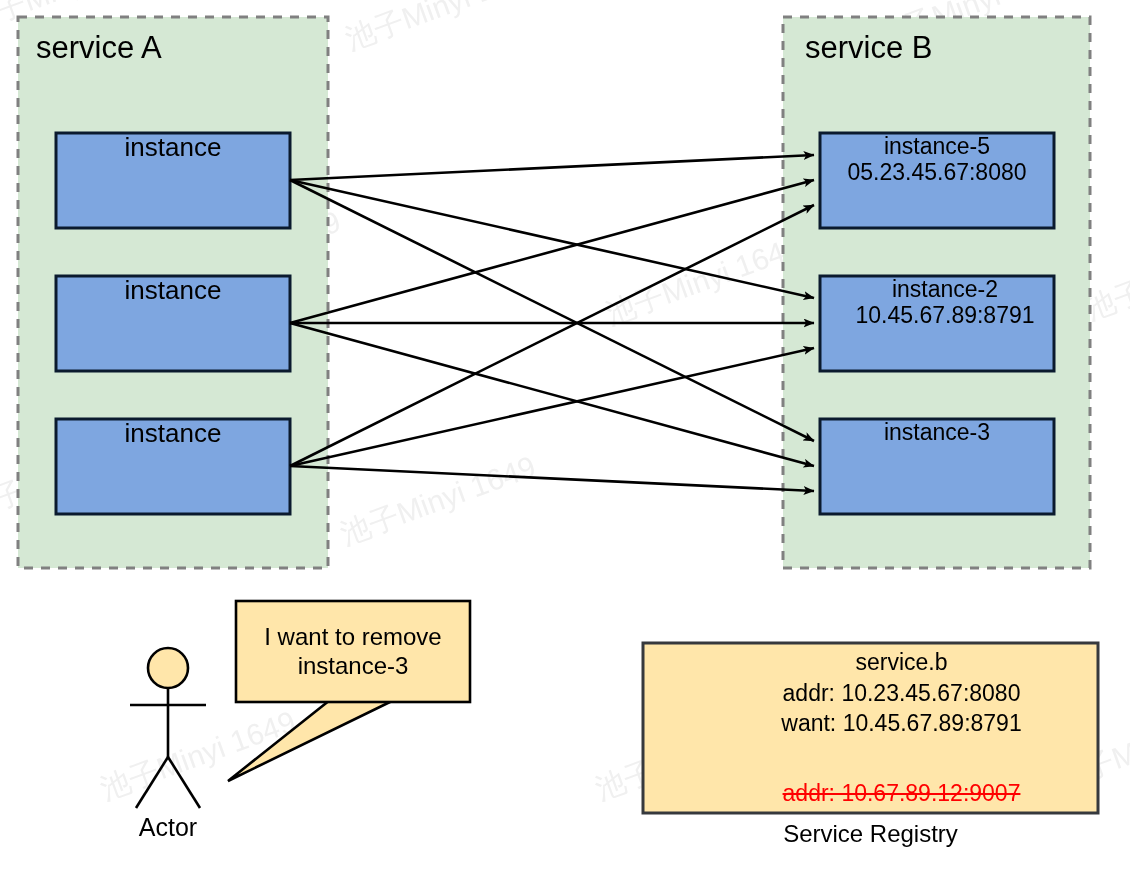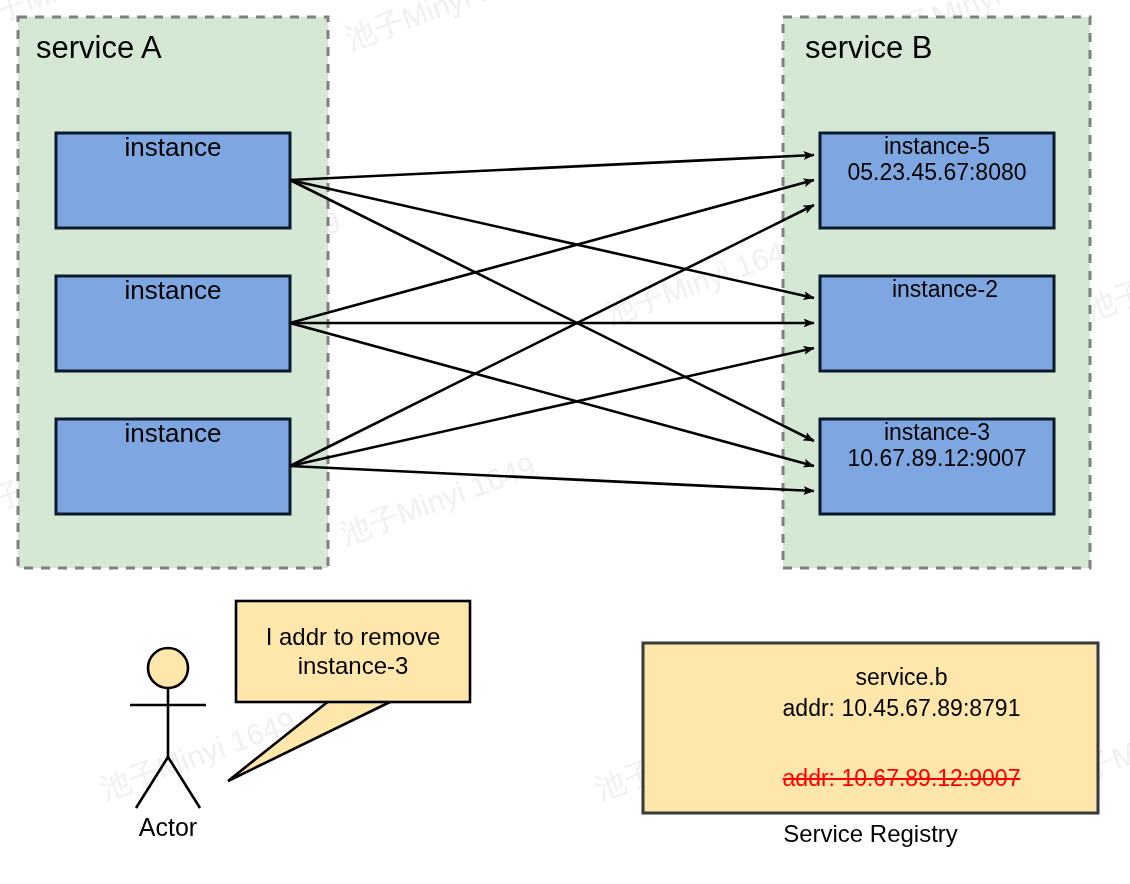--- a/index.html
+++ b/index.html
@@ -175,35 +175,36 @@
     <div class="inst-box-label left-inst-label" style="left:56px; top:419px; width:234px; height:95px;">
       <span>instance</span>
     </div>
 
     <div class="inst-box-label right-inst-label" style="left:820px; top:133px; width:234px; height:95px;">
       <span>instance-5</span>
       <span>05.23.45.67:8080</span>
     </div>
     <div class="inst-box-label right-inst-label" style="left:820px; top:276px; width:234px; height:95px;padding-left:8px;">
       <span>instance-2</span>
+      <span>10.45.67.89:8791</span>
     </div>
     <div class="inst-box-label right-inst-label" style="left:820px; top:419px; width:234px; height:95px;">
       <span>instance-3</span>
-      <span>10.67.89.12:9007</span>
     </div>
 
     <div class="bubble-text" style="left:238px; top:603px; width:230px; height:97px;">
-      <span>I addr to remove</span>
+      <span>I want to remove</span>
       <span>instance-3</span>
     </div>
 
     <div class="caption" id="actor-caption" style="left:98px; top:813px; width:140px;">Actor</div>
 
     <div class="registry-text" style="left:645px; top:645px; width:513px; height:166px;">
       <span>service.b</span>
-      <span>addr: 10.45.67.89:8791</span>
+      <span>addr: 10.23.45.67:8080</span>
+      <span>want: 10.45.67.89:8791</span>
       <span class="struck">addr: 10.67.89.12:9007</span>
     </div>
 
     <div class="caption" id="registry-caption" style="left:643px; top:820px; width:455px;">Service Registry</div>
 
   </div>
 </div>
 
 </body></html>

